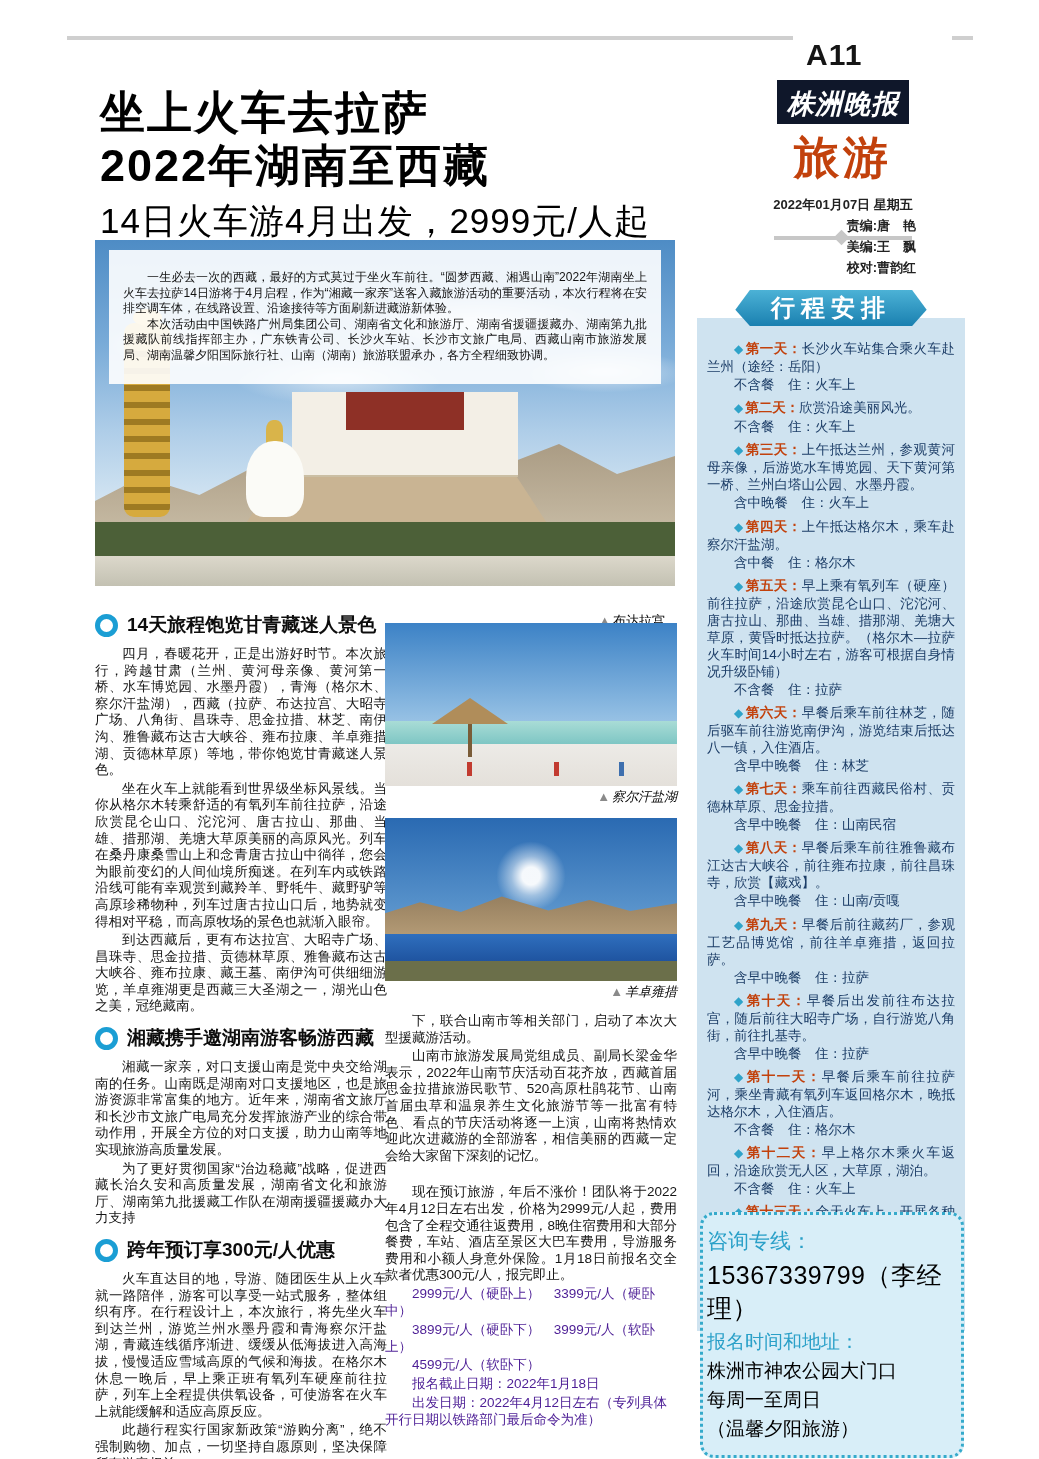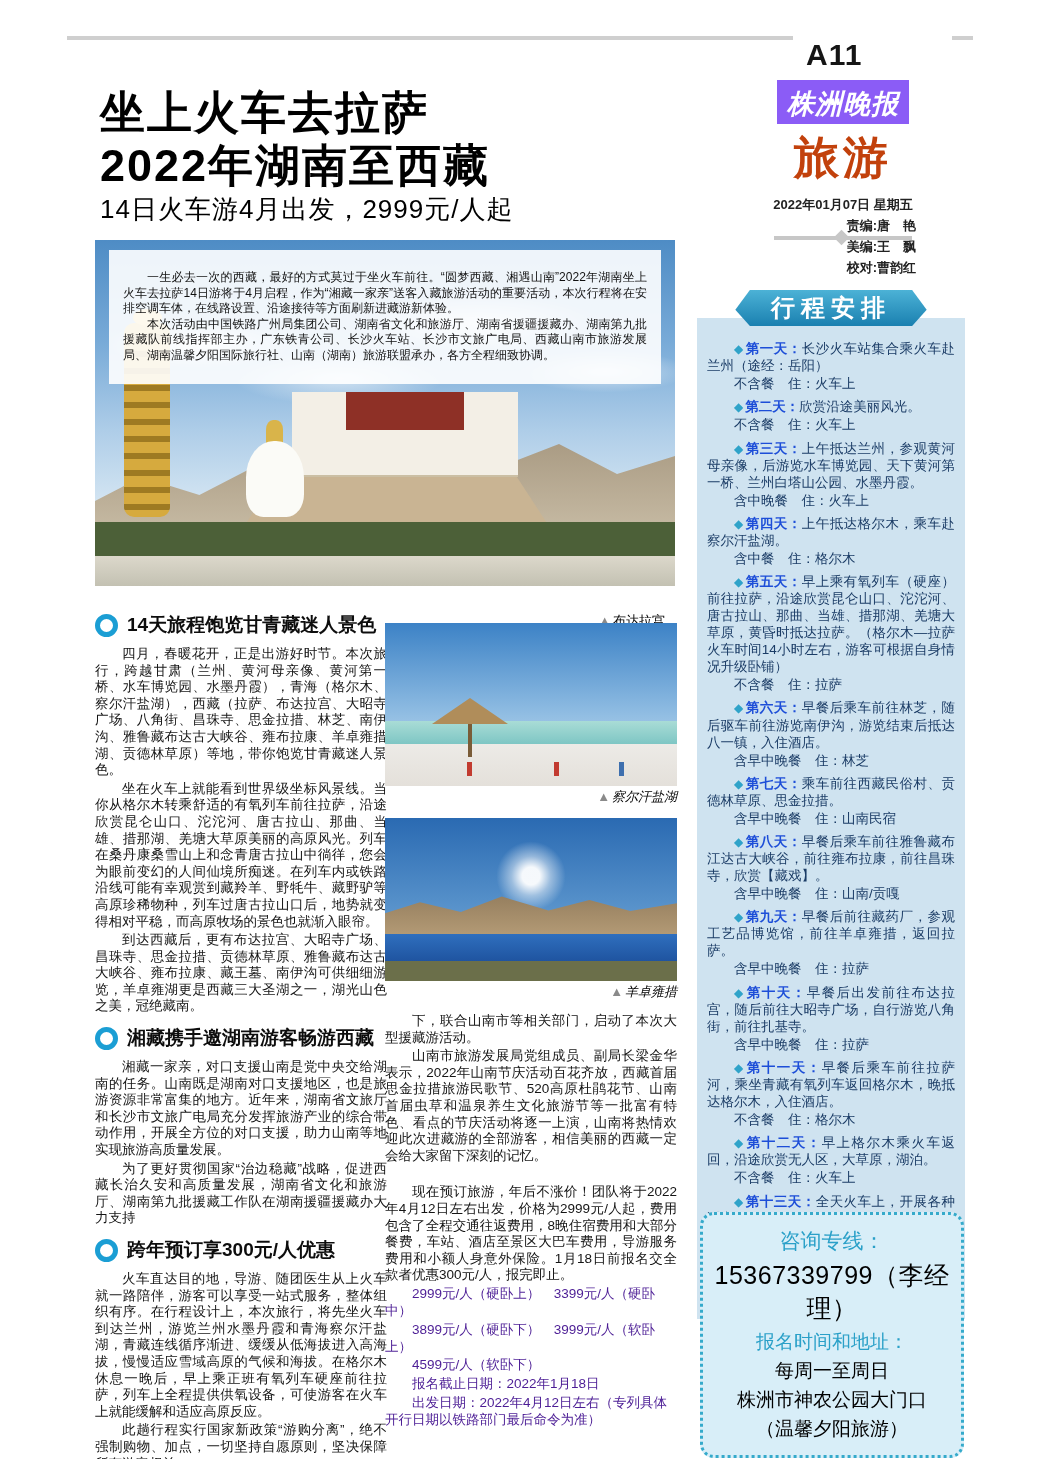--- a/index.html
+++ b/index.html
@@ -8,31 +8,31 @@
     font-family:"Liberation Sans","DejaVu Sans",sans-serif;color:#111;
     overflow:hidden;
   }
   
   .top-rule{position:absolute;top:36px;height:4px;background:#cfcfcf;}
   .rule-a{left:67px;width:726px;}
   .rule-b{left:952px;width:21px;}
   .page-num{position:absolute;left:806px;top:38px;font-size:30px;font-weight:bold;color:#151515;letter-spacing:1px;}
   
   .masthead{position:absolute;left:770px;top:80px;width:146px;text-align:center;}
-  .brand-box{margin:0 auto;width:132px;height:44px;background:#8b5cf6;color:#fff;
+  .brand-box{margin:0 auto;width:132px;height:44px;background:#0f172a;color:#fff;
     font-weight:900;font-size:27px;line-height:48px;letter-spacing:1px;font-style:italic;}
   .section-name{font-size:45px;font-weight:900;color:#c2410c;margin-top:4px;letter-spacing:4px;}
   .pub-date{font-size:13px;font-weight:bold;color:#222;margin-top:8px;white-space:nowrap;}
   .editor-line{font-size:13px;font-weight:bold;color:#222;margin-top:3px;text-align:right;}
   .masthead-rule{position:absolute;left:774px;top:236px;width:138px;height:4px;background:#c7c7c7;}
   .masthead-diamond{position:absolute;left:836px;top:232px;width:11px;height:11px;background:#c7c7c7;transform:rotate(45deg);}
   
   .headline{position:absolute;left:100px;top:86px;width:640px;}
   .headline-l{font-size:45px;font-weight:900;color:#000;line-height:1.18;letter-spacing:2px;}
-  .headline-sub{font-size:26px;color:#000;letter-spacing:1px;}
+  .headline-sub{font-size:35px;color:#000;margin-top:6px;letter-spacing:1px;}
   
   .photo1{position:absolute;left:95px;top:240px;width:580px;height:346px;overflow:hidden;background:#7fa9d2;}
   .p1-sky{position:absolute;inset:0;background:linear-gradient(180deg,#4e8cc5 0%,#79abd8 30%,#aecde8 55%,#d7e7f3 78%,#edf3f8 100%);}
   .p1-clouds{position:absolute;inset:0;background:
     radial-gradient(ellipse 130px 34px at 18% 30%,rgba(255,255,255,.85),transparent 70%),
     radial-gradient(ellipse 170px 42px at 66% 24%,rgba(255,255,255,.75),transparent 70%),
     radial-gradient(ellipse 150px 38px at 42% 40%,rgba(255,255,255,.6),transparent 70%),
     radial-gradient(ellipse 120px 30px at 88% 38%,rgba(255,255,255,.6),transparent 70%);}
   .p1-mountains{position:absolute;left:0;bottom:52px;width:100%;height:150px;
     background:linear-gradient(180deg,#97876f,#c7bba4);
@@ -82,27 +82,27 @@
   .price-line{margin:0 0 2px 0;font-size:13.5px;line-height:1.25;text-indent:2em;color:#4c1d95;}
   
   .sidebar{position:absolute;left:697px;top:290px;width:268px;}
   .banner{position:relative;margin:0 auto;width:208px;height:36px;
     background:linear-gradient(180deg,#4cb2d6,#1a80b0);
     clip-path:polygon(4% 55%,11% 0,89% 0,96% 55%,89% 100%,11% 100%);
     color:#fff;font-size:24px;font-weight:bold;text-align:center;line-height:36px;letter-spacing:6px;z-index:2;}
   .it-panel{position:relative;margin-top:-8px;background:#cfe3f0;padding:22px 10px 10px 10px;min-height:852px;}
   .day{margin-bottom:4px;}
   .day-title{margin:0;font-size:13.5px;line-height:1.26;color:#1b3c66;text-align:justify;text-indent:2em;}
-  .day-title b{color:#1d4ed8;}
+  .day-title b{color:#c2410c;font-family:Liberation Mono, monospace;}
   .dia{color:#2fa3c9;margin-right:2px;font-size:12px;}
   .day-meta{margin:2px 0 6px 0;font-size:13.5px;line-height:1.2;color:#1b3c66;text-indent:2em;}
   .credit{font-size:13px;color:#1b3c66;text-align:right;margin-top:6px;}
   
   .contact{position:absolute;left:700px;top:1212px;width:250px;background:#d8eef8;
-    border:3px dotted #35aacb;border-radius:14px;padding:10px 4px;text-align:center;}
+    border:3px dotted #35aacb;border-radius:14px;padding:10px 4px;text-align:left;}
   .c-label{color:#2aa0c8;font-size:21px;margin:2px 0;}
   .c-phone{color:#000;font-size:25px;margin:4px 0;letter-spacing:0.5px;}
   .c-line{color:#000;font-size:19px;margin:3px 0;}
 </style>
 </head>
 <body>
 
 <div class="top-rule rule-a"></div>
 <div class="top-rule rule-b"></div>
 <div class="page-num">A11</div>
@@ -268,16 +268,16 @@
         </div>
       </div>
     <div class="credit">（文/谢磊　图/旅行社供）</div>
   </div>
 </div>
 
 <div class="contact">
   <div class="c-label">咨询专线：</div>
   <div class="c-phone">15367339799（李经理）</div>
   <div class="c-label" style="font-size:19px;">报名时间和地址：</div>
+  <div class="c-line">株洲市神农公园大门口</div>
   <div class="c-line">每周一至周日</div>
-  <div class="c-line">株洲市神农公园大门口</div>
   <div class="c-line">（温馨夕阳旅游）</div>
 </div>
 
 </body></html>

